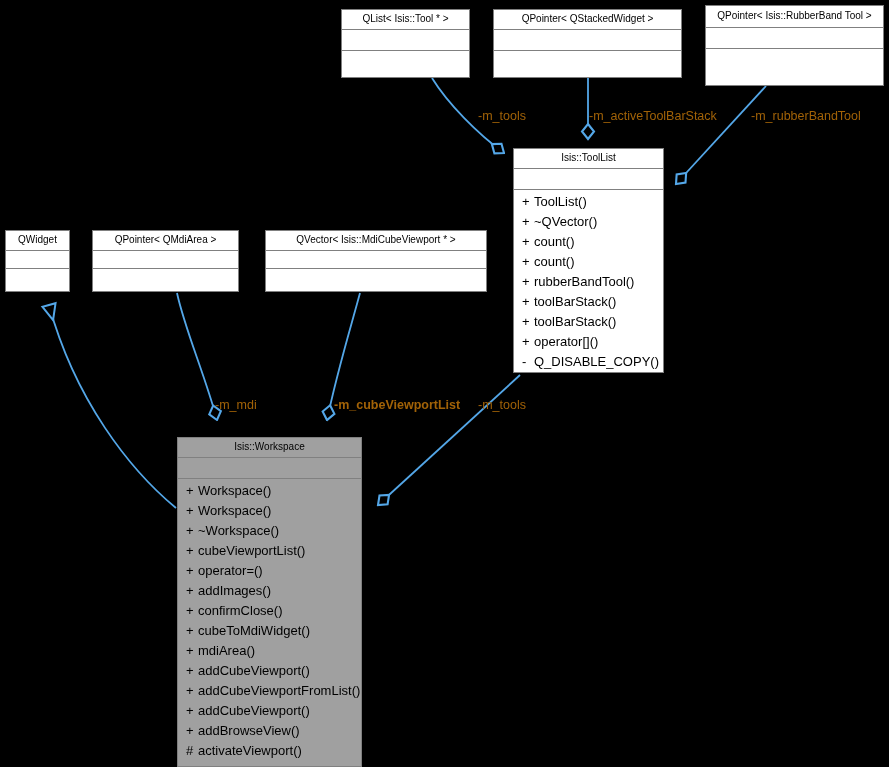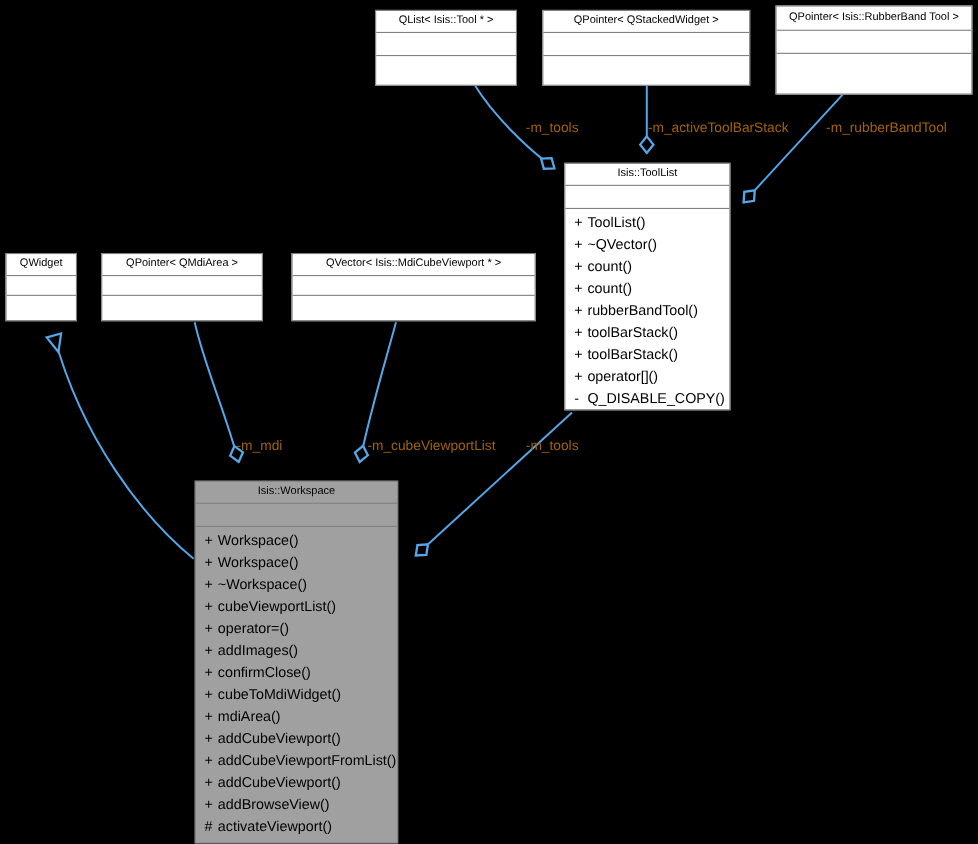--- a/index.html
+++ b/index.html
@@ -128,21 +128,21 @@
   </svg>
 
   <div class="edge-label" style="left:478px; top:110px;">-m_tools</div>
 
   <div class="edge-label" style="left:589px; top:110px;">-m_activeToolBarStack</div>
 
   <div class="edge-label" style="left:751px; top:110px;">-m_rubberBandTool</div>
 
   <div class="edge-label" style="left:215px; top:399px;">-m_mdi</div>
 
-  <div class="edge-label" style="left:334px; top:399px;">-m_cubeViewportList</div>
+  <div class="edge-label" style="left:334px; top:399px;font-weight:bold;">-m_cubeViewportList</div>
 
   <div class="edge-label" style="left:478px; top:399px;">-m_tools</div>
 
   <div class="node" style="left:341px; top:9px; width:129px; height:69px;">
     <div class="title">QList&lt; Isis::Tool * &gt;</div>
     <div class="attrs"></div>
     <div class="ops" style="height:22px;"></div>
   </div>
 
   <div class="node" style="left:493px; top:9px; width:189px; height:69px;">

